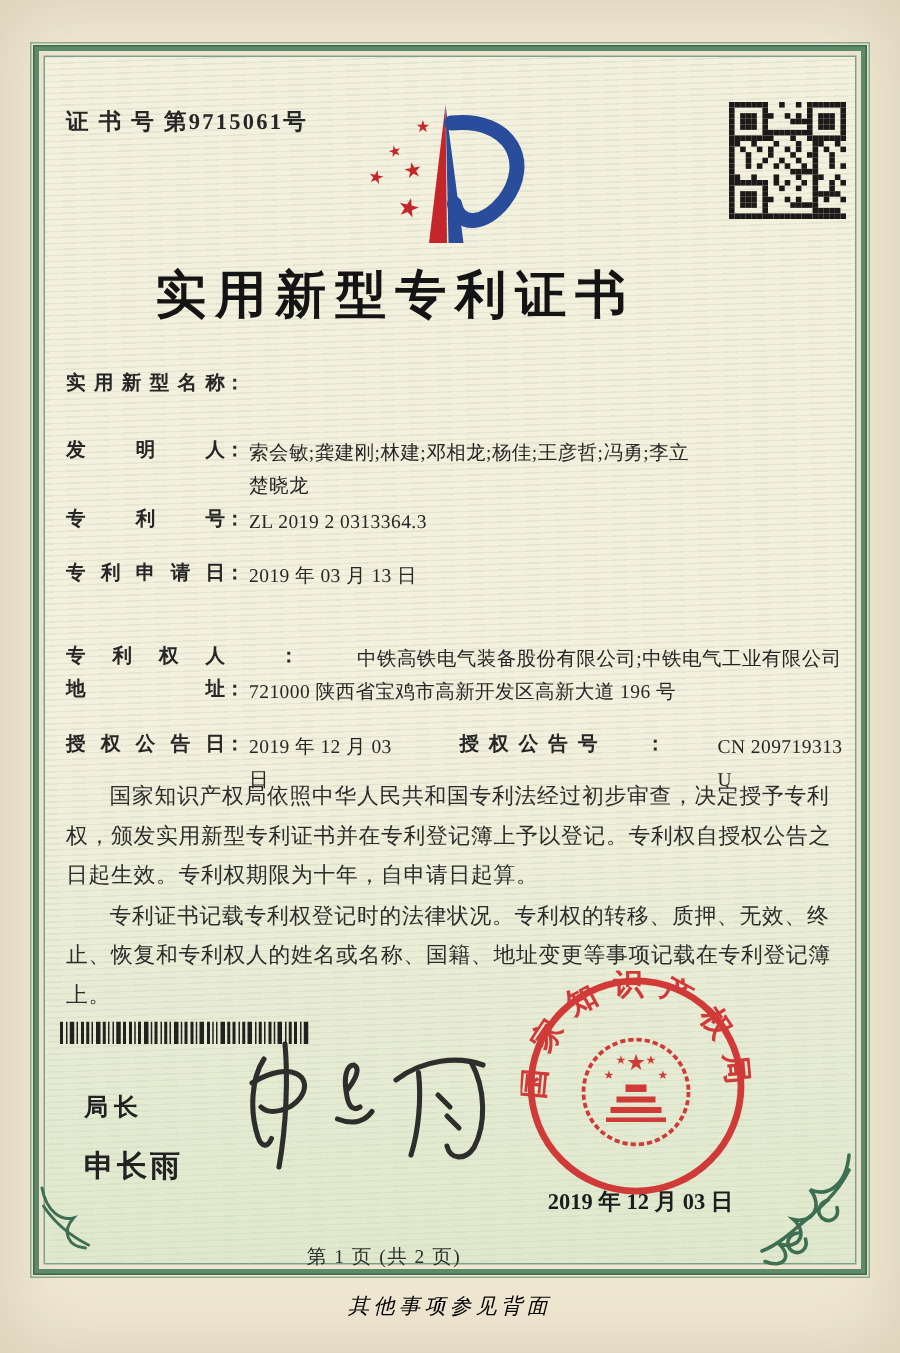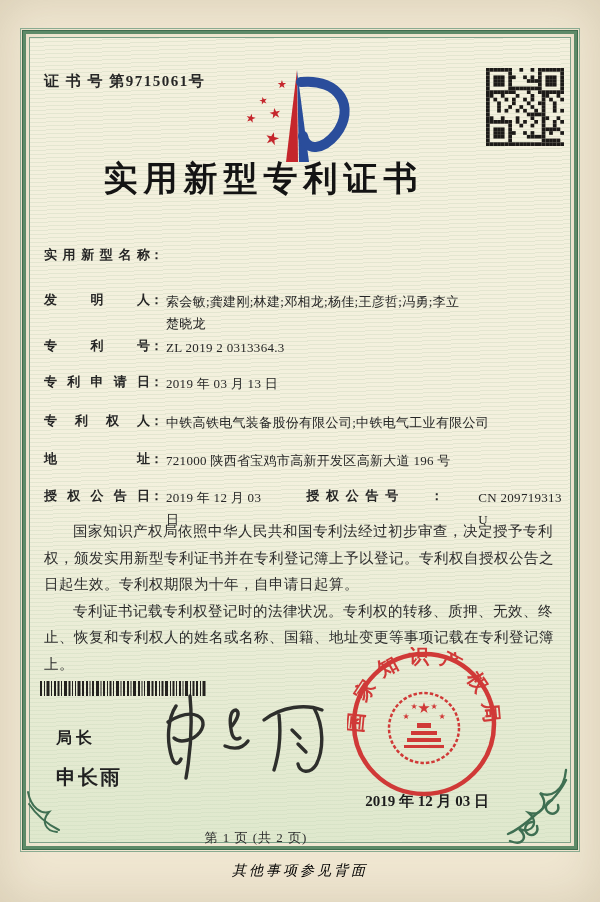--- a/index.html
+++ b/index.html
@@ -22,28 +22,28 @@
   #frame-inner{
     width:100%;height:100%;box-sizing:border-box;
     border:1px solid #7da188;
     background:
       linear-gradient(180deg, rgba(236,240,216,0) 55%, rgba(203,224,189,.5) 100%),
       repeating-linear-gradient(178deg, rgba(120,160,120,.13) 0 1px, rgba(120,160,120,0) 1px 4px),
       #f3f0dd;
   }
   .abs{position:absolute;}
   #cert-no{left:44px;top:72px;font-size:15px;letter-spacing:1.5px;color:#262626;font-weight:600;}
-  #title{left:0;top:156px;width:527px;text-align:center;font-size:34px;font-weight:bold;
+  #title{left:0;top:174px;width:527px;text-align:center;font-size:34px;font-weight:bold;
          letter-spacing:6px;color:#141414;}
   .row{left:44px;width:522px;display:flex;align-items:flex-start;font-size:13px;color:#262626;}
   .lbl{display:inline-block;width:106px;text-align:justify;text-align-last:justify;font-weight:600;flex:none;}
   .colon{flex:none;width:16px;font-weight:600;}
   .val{letter-spacing:.3px;white-space:pre-line;line-height:22px;}
   #row-name{top:246px;} #row-inventor{top:291px;} #row-patno{top:337px;}
-  #row-appdate{top:373px;} #row-patentee{top:412px;} #row-address{top:450px;}
+  #row-appdate{top:373px;} #row-patentee{top:428px;gap:36px;} #row-address{top:450px;}
   #row-grant{top:487px;}
   #row-grant .pair{display:flex;}
   #row-grant .pair2{margin-left:36px;gap:32px;}
   #row-grant .pair2 .lbl{width:92px;}
   #body-text{left:44px;top:518px;width:516px;font-size:14.5px;line-height:26.5px;
              color:#2c2c2c;letter-spacing:.5px;}
   #body-text p{margin:0;text-indent:2em;}
   #signer-role{left:56px;top:728px;font-size:16px;letter-spacing:4px;color:#222;font-weight:600;}
   #signer-name{left:56px;top:764px;font-size:20px;letter-spacing:2px;color:#222;font-weight:600;}
   #seal-date{left:352px;top:792px;width:150px;text-align:center;font-size:15px;color:#1d1d1d;font-weight:600;}

